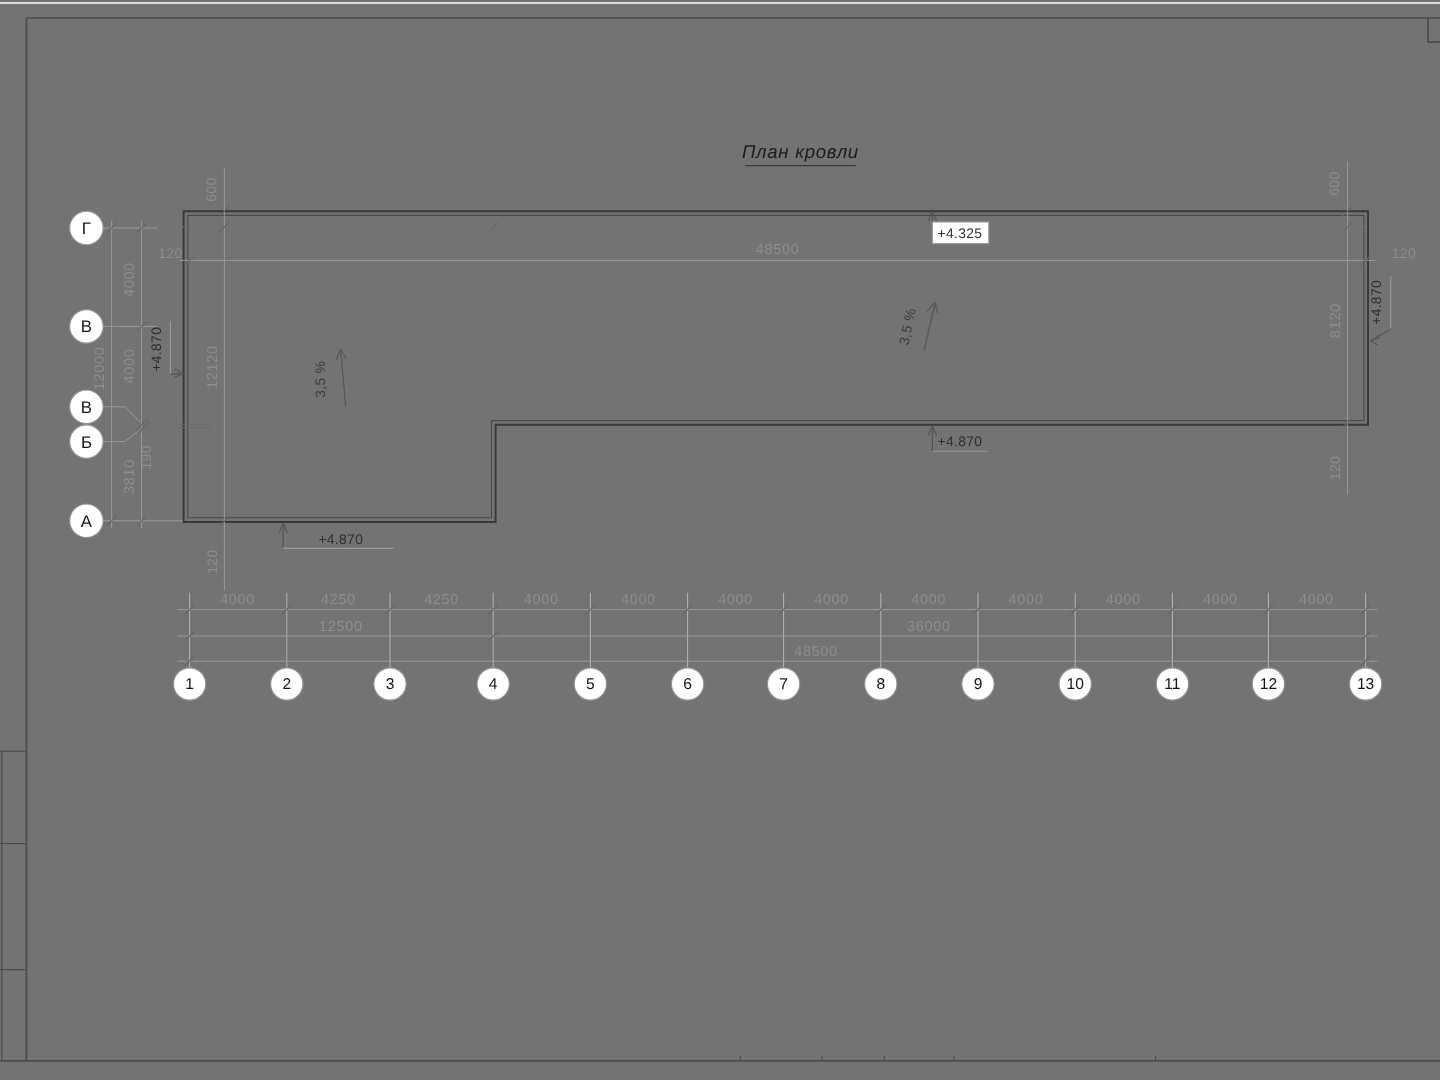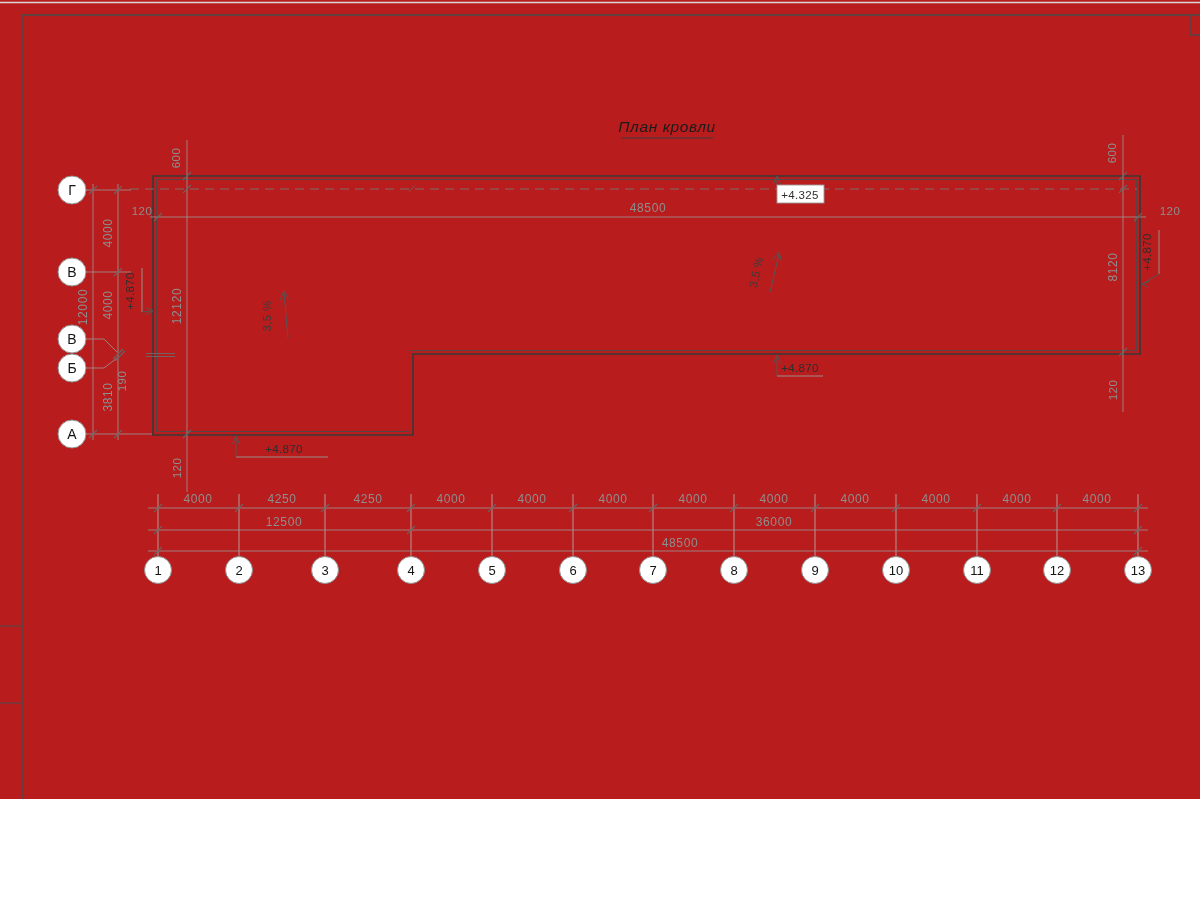--- a/index.html
+++ b/index.html
@@ -1,16 +1,16 @@
 <!DOCTYPE html>
 <html><head>
 <meta charset="utf-8">
 <style>
   html,body{margin:0;padding:0;background:#ffffff;}
-  .stage{position:relative;width:1200px;height:799px;background:#b91c1c;overflow:hidden;
+  .stage{position:relative;width:1200px;height:900px;background:#737373;overflow:hidden;
          font-family:"Liberation Sans",sans-serif;}
   svg{position:absolute;left:0;top:0;}
   text{font-family:"Liberation Sans",sans-serif;}
   .dim{font-size:12px;fill:#8e8e8e;letter-spacing:.6px;}
   .dimsm{font-size:11.5px;fill:#8e8e8e;letter-spacing:.4px;}
   .lvl{font-size:11.5px;fill:#2e2e2e;letter-spacing:.3px;}
   .slope{font-size:11.5px;fill:#3c3c3c;letter-spacing:.3px;}
   .bub{font-size:13px;fill:#141414;}
   .bubL{font-size:14px;fill:#141414;}
   .ttl{font-size:15.5px;font-style:italic;fill:#1c1c1c;letter-spacing:.6px;}

